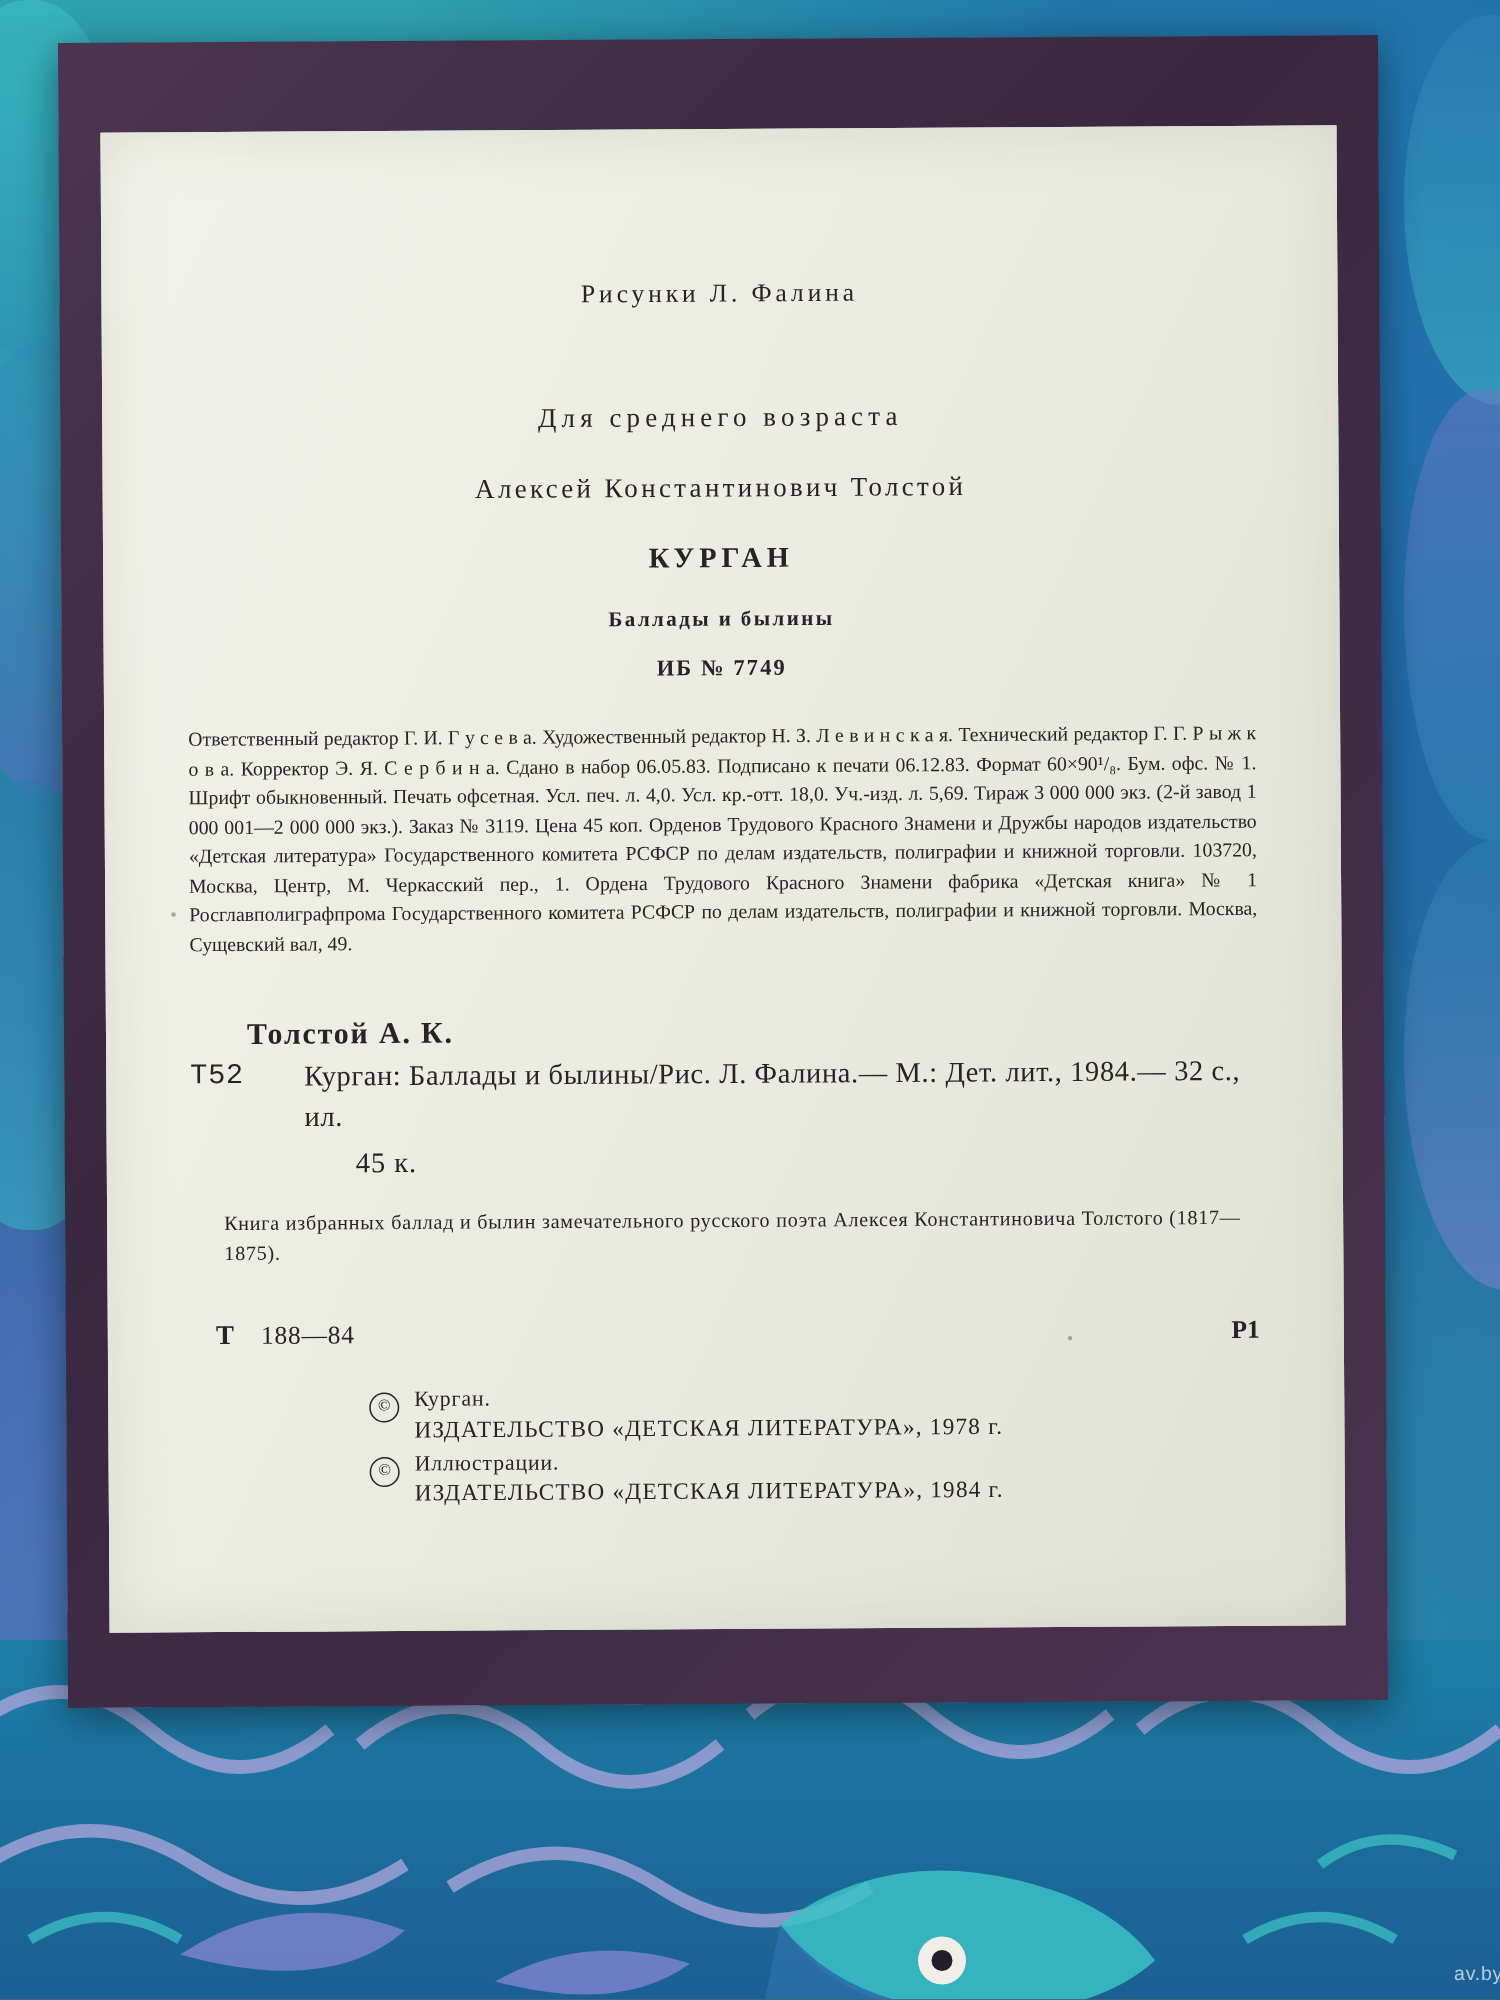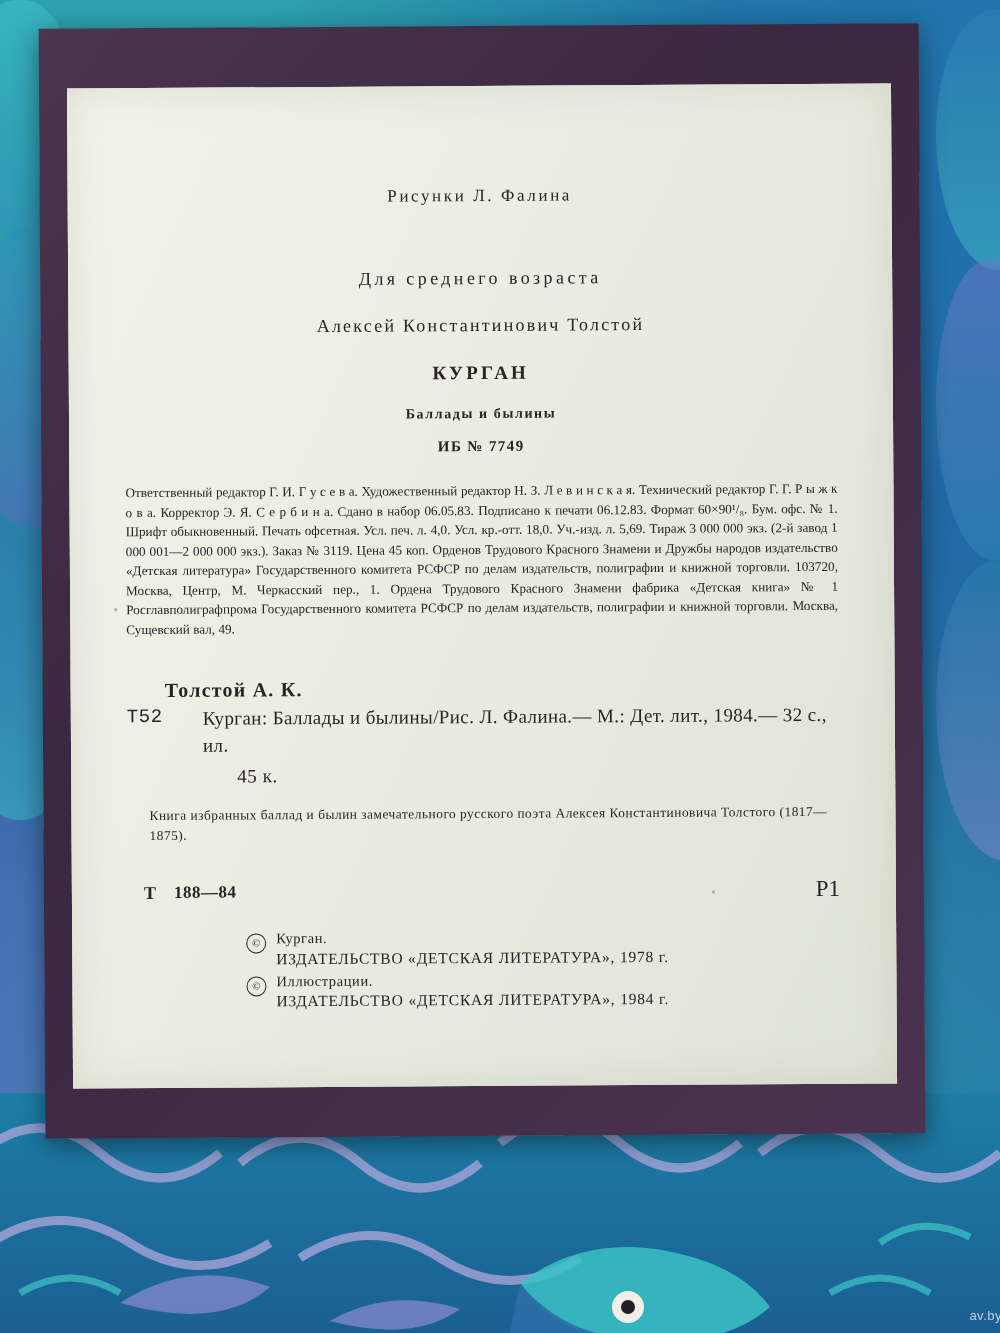--- a/index.html
+++ b/index.html
@@ -164,22 +164,22 @@
     font-size: 17px;
   }
   .classline .t { font-weight: bold; margin-right: 8px; font-size: 18px; }
   .frac {
     display: inline-block;
     text-align: center;
     line-height: 1.25;
   }
   .frac .num { border-bottom: 1.6px solid #2b2228; padding: 0 4px 1px 4px; font-weight: bold; }
   .frac .den { padding: 1px 4px 0 4px; font-weight: bold; }
-  .classline .after { margin-left: 10px; font-weight: bold; letter-spacing: .5px; }
-  .classline .right { margin-left: auto; font-weight: normal; font-size: 23px; }
+  .classline .after { margin-left: 10px; font-weight: normal; letter-spacing: .5px; }
+  .classline .right { margin-left: auto; font-weight: bold; font-size: 17px; }
 
   .copyrights { margin-top: 4px; }
   .cr-row {
     display: flex;
     align-items: flex-start;
     margin-bottom: 2px;
   }
   .cr-mark {
     flex: 0 0 auto;
     width: 18px; height: 18px;

